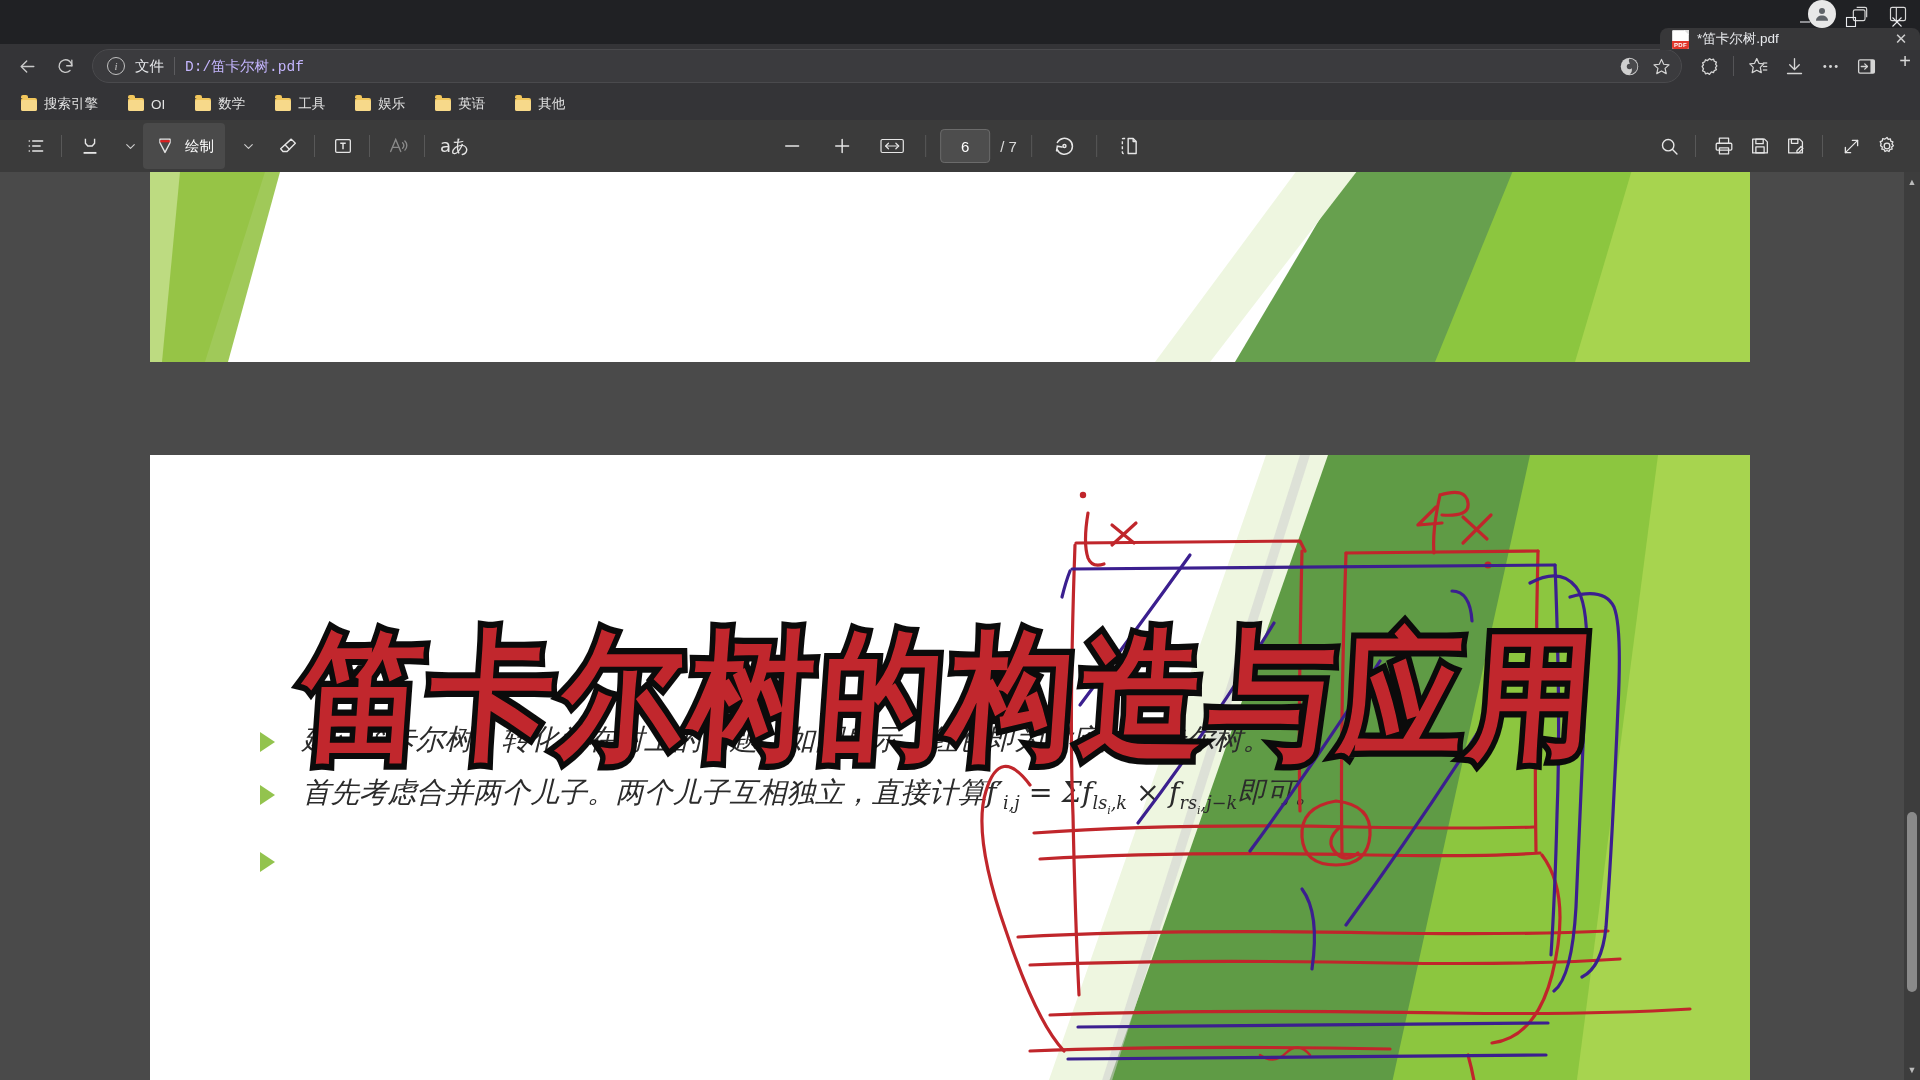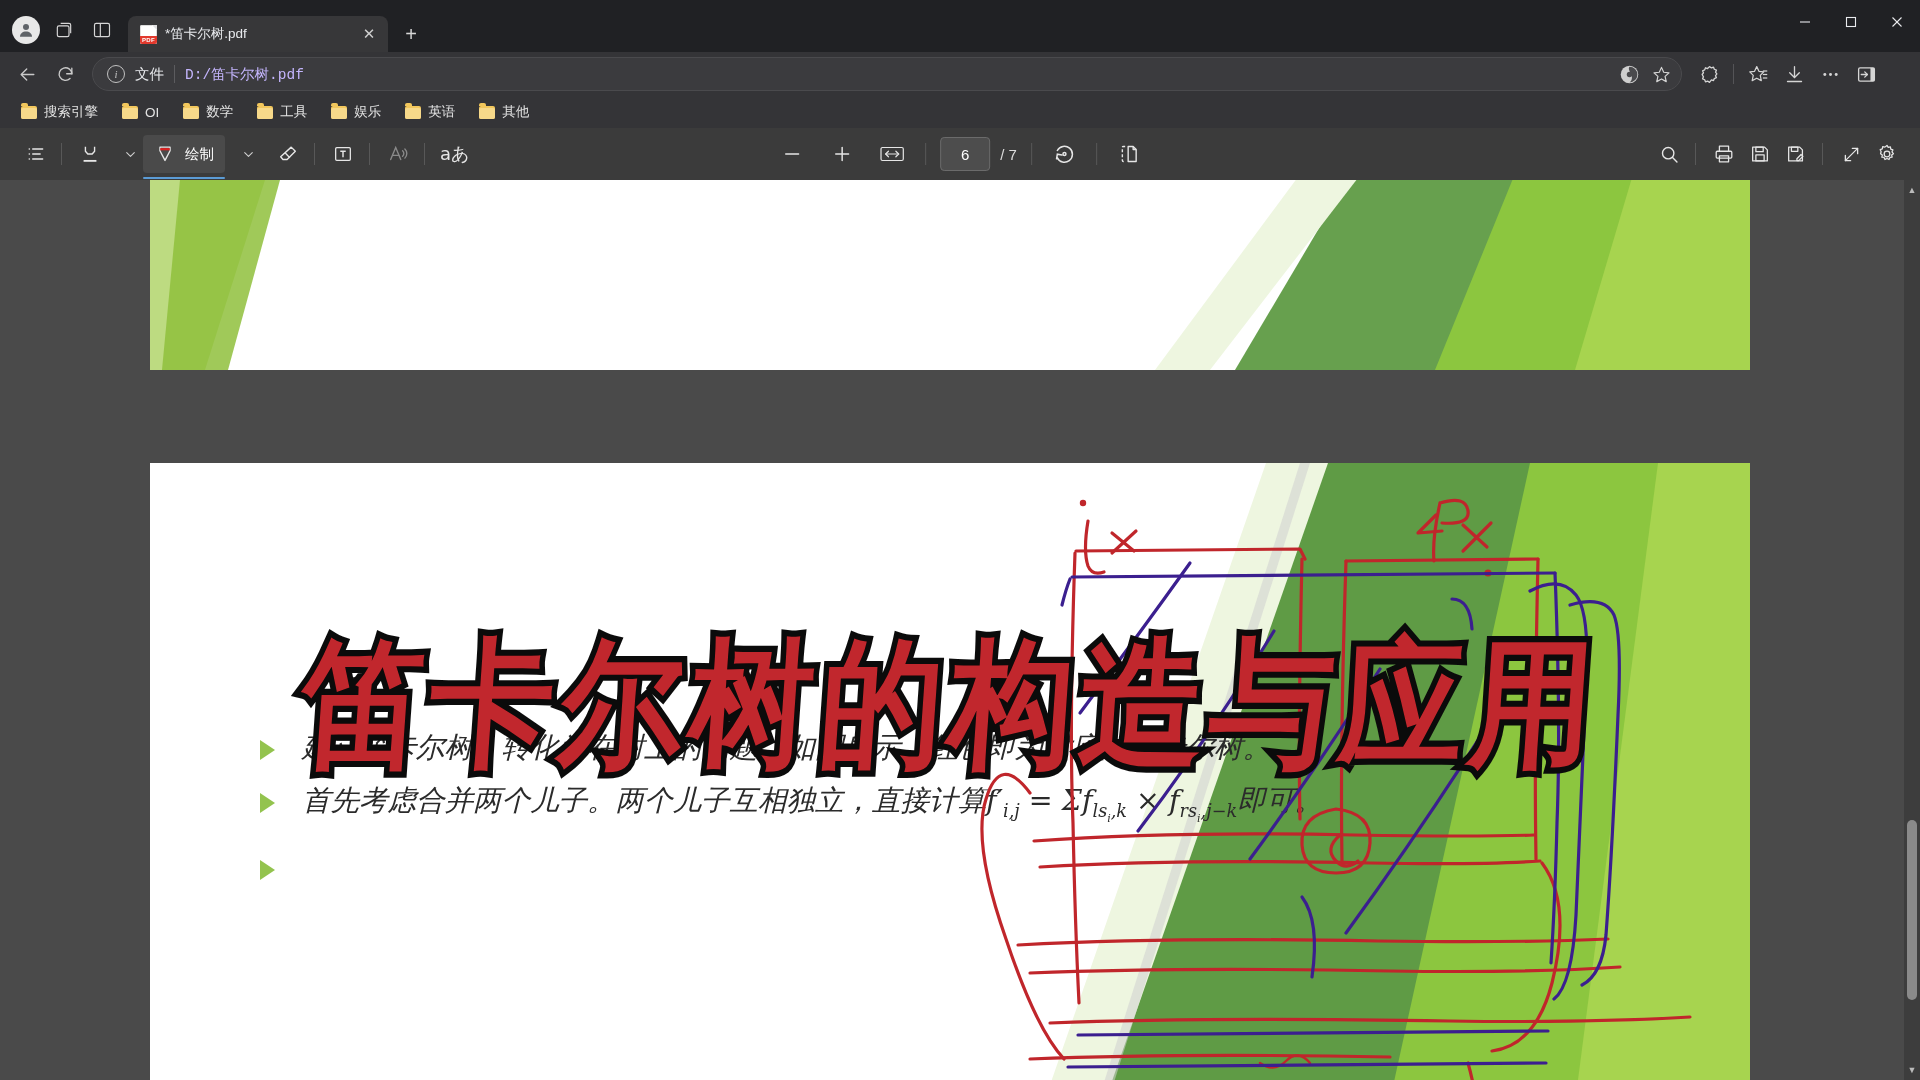--- a/index.html
+++ b/index.html
@@ -8,23 +8,24 @@
     width: 1920px; height: 1080px;
     overflow: hidden;
     background: #202020;
     font-family: "Liberation Sans", "DejaVu Sans", sans-serif;
   }
 
   
   #browser { width: 1920px; height: 1080px; display: flex; flex-direction: column; background:#202124; }
 
   .tabstrip {
-    height: 52px; background:#202124;
+    height: 44px; background:#202124;
     display:flex; align-items:flex-end; padding-left: 6px;
     position: relative;
+    flex-direction: column;
   }
   .tab-left-icons { display:flex; align-items:center; height:44px; gap:10px; padding: 0 8px 0 6px; }
   .avatar {
     width: 28px; height: 28px; border-radius: 50%;
     background: #e8e8e8; display:flex; align-items:center; justify-content:center;
   }
   .chrome-icon { width:28px; height:28px; display:flex; align-items:center; justify-content:center; color:#d7d7d7; cursor:pointer; }
   .chrome-icon svg { display:block; }
 
   .tab {
@@ -69,33 +70,33 @@
   .omnibox .fileword { font-size:14.5px; color:#e8eaed; }
   .omnibox .divider { width:1px;height:18px;background:#5c5c5f; }
   .omnibox .url { flex:1; color:#c4b5fd;font-family:Liberation Mono, monospace; }
   .omnibox .right-icons { display:flex; align-items:center; gap:4px; margin-left:auto; }
   .oi { width:28px;height:28px;border-radius:50%;display:flex;align-items:center;justify-content:center;color:#d5d5d5;}
   .toolbar-right { display:flex; align-items:center; gap:2px; margin-left:6px;}
   .tbi { width:34px;height:34px;border-radius:6px;display:flex;align-items:center;justify-content:center;color:#d5d5d5;}
   .vsep { width:1px;height:20px;background:#545457;margin:0 5px;}
 
   
-  .bookmarks { height: 32px; background:#343437; display:flex; align-items:center; padding: 0 12px; gap: 6px; }
+  .bookmarks { height: 32px; background:#343437; display:flex; align-items:center; padding: 0 12px; gap: 12px; }
   .bm { display:flex; align-items:center; gap:7px; padding: 4px 9px; border-radius:5px; color:#e3e3e3; font-size:13.5px; white-space:nowrap;}
   .folder { width:16px;height:13px; background:#f2c75c; border-radius:2px; position:relative; flex:none;}
   .folder::before{content:"";position:absolute;top:-3px;left:0;width:7px;height:3px;background:#f2c75c;border-radius:2px 2px 0 0;}
   .folder::after{content:"";position:absolute;top:2px;left:0;right:0;bottom:0;background:#f7d98a;border-radius:2px;}
 
   
   .pdfbar { height: 52px; background:#3b3b3b; display:flex; align-items:center; padding: 0 16px; position:relative;}
   .pt { height:36px; min-width:36px; border-radius:5px; display:flex;align-items:center;justify-content:flex-end; color:#e6e6e6; padding: 0 6px;}
   .pt.dim { color:#8a8a8a; }
   .psep { width:1px;height:22px;background:#585858;margin:0 9px;}
   .draw-active {
-    display:flex; align-items:center; gap:9px; height:38px; padding: 0 11px;
+    display:flex; align-items:center; gap:9px; height:46px; padding: 0 11px;
     background:#4a4a4a; border-radius:4px; position:relative; color:#fff; font-size:14.5px;
   }
   .draw-active::after{
     content:""; position:absolute; left:0; right:0; bottom:-6px; height:2.5px; background:#5b9bd5; border-radius:2px;
   }
   .pdfbar-center { position:absolute; left:50%; transform:translateX(-50%); display:flex; align-items:center; }
   .pagebox {
     width:50px; height:34px; background:#4d4d4d; border:1px solid #6b6b6b; border-radius:4px;
     color:#fff; font-size:15px; display:flex;align-items:center;justify-content:center;
   }

